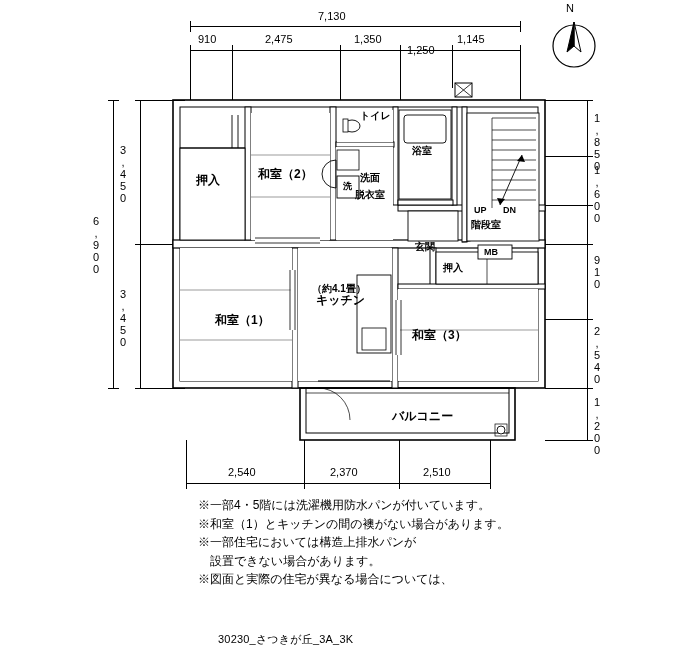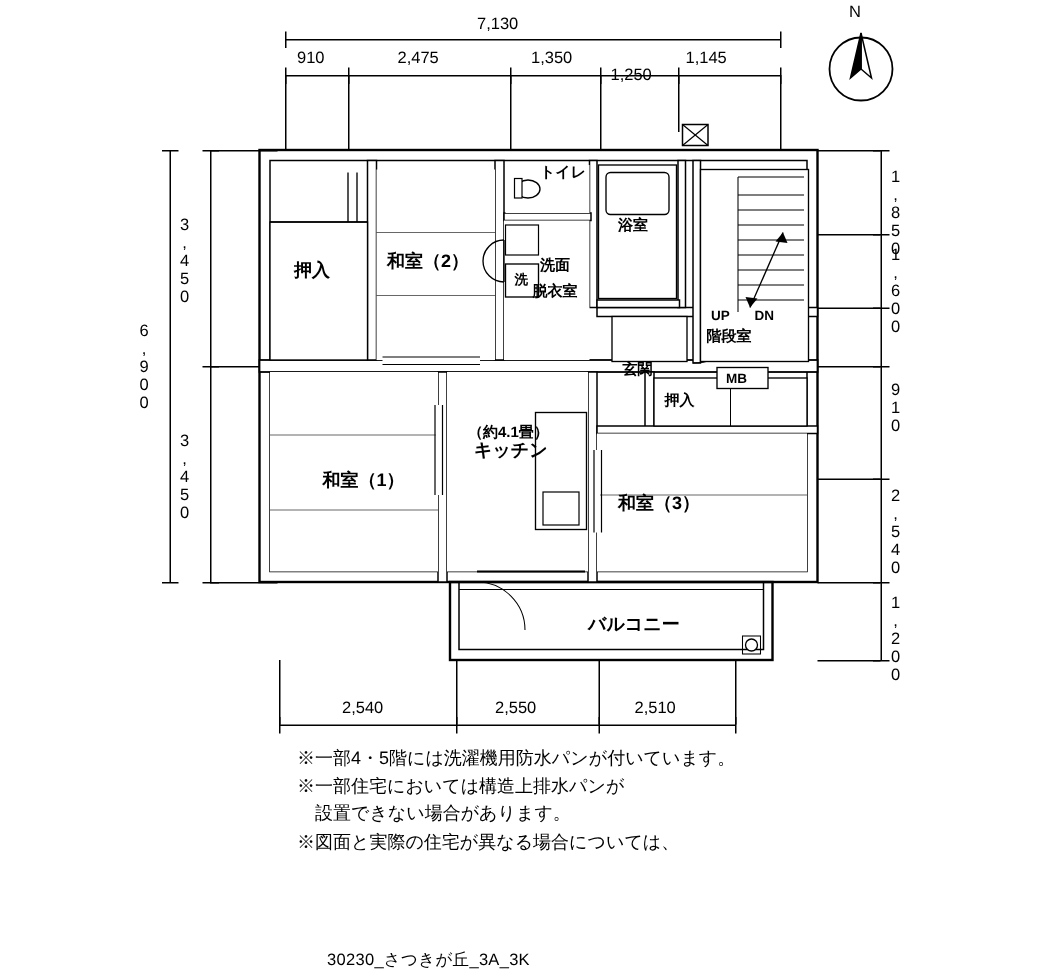--- a/index.html
+++ b/index.html
@@ -125,21 +125,21 @@
 
   <div class="abs" style="left:545px;top:100px;width:42px;height:1px;background:#000;"></div>
   <div class="abs" style="left:545px;top:156px;width:42px;height:1px;background:#000;"></div>
   <div class="abs" style="left:545px;top:205px;width:42px;height:1px;background:#000;"></div>
   <div class="abs" style="left:545px;top:244px;width:42px;height:1px;background:#000;"></div>
   <div class="abs" style="left:545px;top:319px;width:42px;height:1px;background:#000;"></div>
   <div class="abs" style="left:545px;top:388px;width:42px;height:1px;background:#000;"></div>
   <div class="abs" style="left:545px;top:440px;width:42px;height:1px;background:#000;"></div>
 
   <div class="abs dim" style="left:228px;top:466px;">2,540</div>
-  <div class="abs dim" style="left:330px;top:466px;">2,550</div>
+  <div class="abs dim" style="left:330px;top:466px;">2,370</div>
   <div class="abs dim" style="left:423px;top:466px;">2,510</div>
   <div class="abs" style="left:186px;top:483px;width:304px;height:1px;background:#000;"></div>
   <div class="abs" style="left:186px;top:478px;width:1px;height:11px;background:#000;"></div>
   <div class="abs" style="left:304px;top:478px;width:1px;height:11px;background:#000;"></div>
   <div class="abs" style="left:399px;top:478px;width:1px;height:11px;background:#000;"></div>
   <div class="abs" style="left:490px;top:478px;width:1px;height:11px;background:#000;"></div>
   <div class="abs" style="left:186px;top:440px;width:1px;height:43px;background:#000;"></div>
   <div class="abs" style="left:304px;top:440px;width:1px;height:43px;background:#000;"></div>
   <div class="abs" style="left:399px;top:440px;width:1px;height:43px;background:#000;"></div>
   <div class="abs" style="left:490px;top:440px;width:1px;height:43px;background:#000;"></div>
@@ -293,20 +293,21 @@
   <div class="abs rmlabel tiny" style="left:484px;top:247px;">MB</div>
   <div class="abs rmlabel" style="left:316px;top:266px;margin-top:27px;">キッチン</div>
   <div class="abs rmlabel small" style="left:312px;top:283px;">（約4.1畳）</div>
   <div class="abs rmlabel" style="left:215px;top:313px;">和室（1）</div>
   <div class="abs rmlabel small" style="left:443px;top:262px;">押入</div>
   <div class="abs rmlabel" style="left:412px;top:328px;text-align:right;">和室（3）</div>
   <div class="abs rmlabel" style="left:372px;top:409px;margin-left:20px;">バルコニー</div>
 
   <div class="notes">
     <div>※一部4・5階には洗濯機用防水パンが付いています。</div>
+    <div>※和室（1）とキッチンの間の襖がない場合があります。</div>
     <div>※一部住宅においては構造上排水パンが</div>
     <div>　設置できない場合があります。</div>
     <div>※図面と実際の住宅が異なる場合については、</div>
   </div>
 
   <div class="code">30230_さつきが丘_3A_3K</div>
 
 </div>
 
 </body></html>

